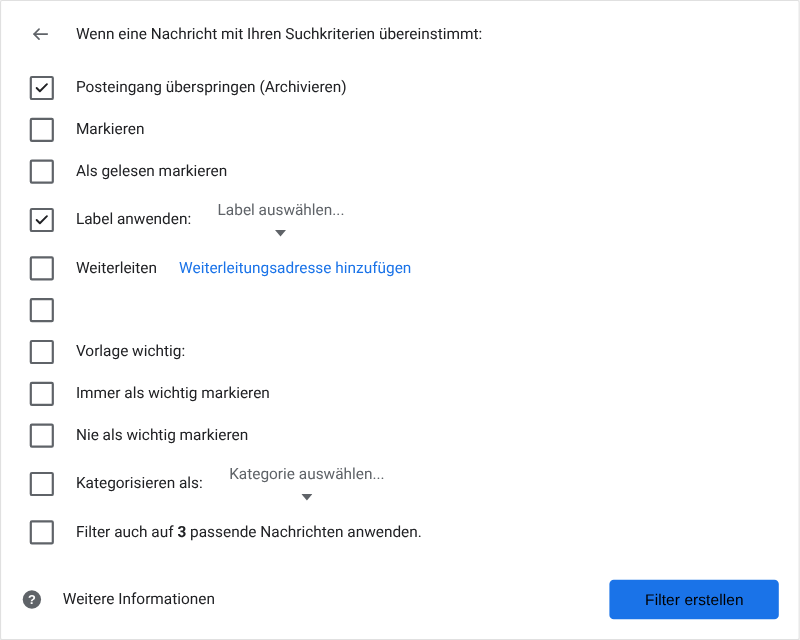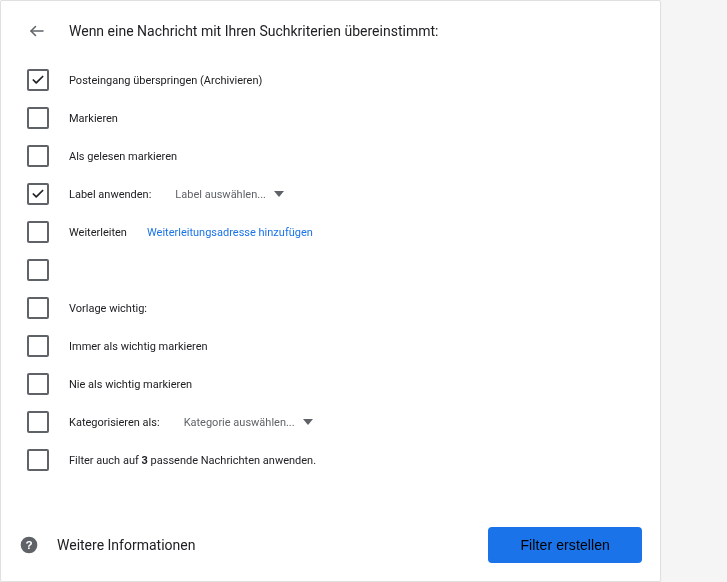--- a/index.html
+++ b/index.html
@@ -5,41 +5,41 @@
   :root{
     --text:#202124;
     --muted:#5f6368;
     --link:#1a73e8;
     --border:#dadce0;
     --bg:#ffffff;
   }
   html,body{margin:0;padding:0;background:#f5f5f5;}
   body{font-family:Roboto,"Helvetica Neue",Arial,sans-serif;color:var(--text);}
   .dialog{
-    width:661px;height:582px;box-sizing:border-box;
+    width:727px;height:582px;box-sizing:border-box;
     background:var(--bg);border:1px solid #e0e0e0;
     border-radius:2px;
     padding:18px 18px 18px 18px;
     box-shadow:0 1px 2px rgba(0,0,0,.05);
     position:relative;
     overflow:auto;
   }
   .header{
     display:flex;align-items:center;gap:20px;margin-bottom:18px;padding-left:6px;
   }
   .back-btn{
     width:24px;height:24px;display:flex;align-items:center;justify-content:center;
     color:var(--muted);border:none;background:transparent;padding:0;cursor:pointer;
   }
   .back-btn svg{width:18px;height:18px;}
   .title{font-size:14px;font-weight:400;color:var(--text);}
   .options{list-style:none;margin:0;padding:0;}
   .row{
     display:flex;align-items:center;gap:20px;
-    padding:8px 0 8px 8px;font-size:11px;color:var(--text);
+    padding:8px 0 8px 8px;font-size:14px;color:var(--text);
     min-height:36px;box-sizing:border-box;
   }
   .cb{
     width:18px;height:18px;border:2px solid #5f6368;border-radius:2px;
     display:flex;align-items:center;justify-content:center;flex:none;
     cursor:pointer;background:#fff;
   }
   .cb.checked{}
   .cb svg{display:none;width:14px;height:14px;}
   .cb.checked svg{display:block;color:#202124;}
@@ -47,21 +47,21 @@
     position:relative;
   }
   .cb-focus::before{
     content:"";position:absolute;width:38px;height:38px;border-radius:50%;
     background:rgba(60,64,67,.12);left:50%;top:50%;transform:translate(-50%,-50%);
     z-index:-1;
   }
   .label{white-space:nowrap;}
   .select{
     display:inline-flex;align-items:center;gap:8px;color:var(--muted);
-    padding:0 4px 0 4px;cursor:pointer;
+    padding:0 4px 0 4px;cursor:pointer;flex-direction:column;
   }
   .select .caret{width:10px;height:10px;color:var(--muted);}
   .link{color:var(--link);cursor:pointer;text-decoration:none;}
   .footer{
     position:absolute;left:18px;right:18px;bottom:18px;
     display:flex;align-items:center;justify-content:space-between;
   }
   .info{display:flex;align-items:center;gap:18px;color:var(--text);font-size:14px;}
   .info-icon{width:20px;height:20px;color:#5f6368;}
   .primary-btn{

